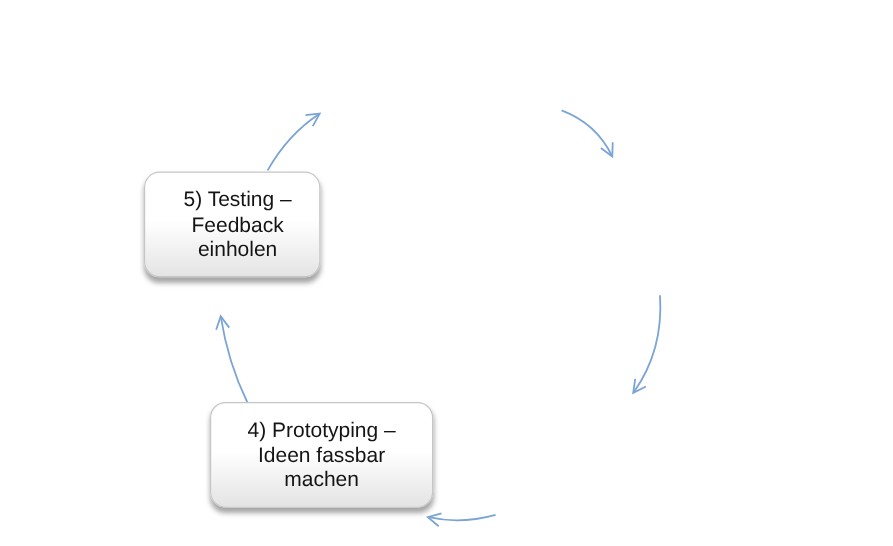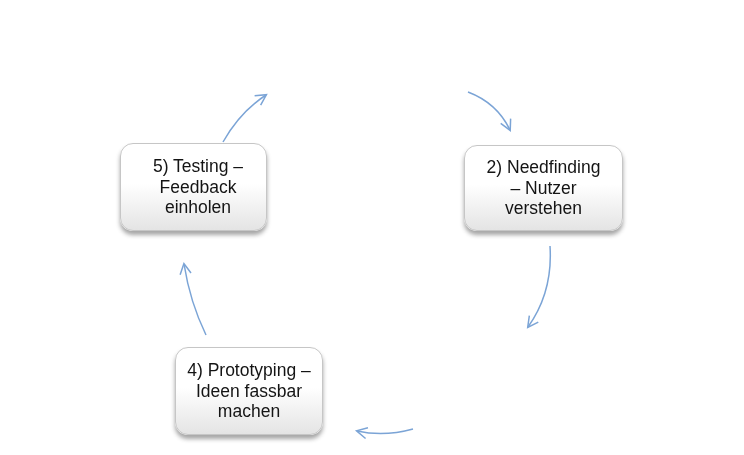--- a/index.html
+++ b/index.html
@@ -27,21 +27,21 @@
     box-shadow:0 4px 4px rgba(70,70,70,0.48);
     display:flex;align-items:center;justify-content:center;
     text-align:center;color:var(--text-color);
     font-size:17.5px;line-height:1.18;
     padding:4px 6px;
   }
   .node .label{white-space:pre-line;}
   .n1{left:277px;top:13px;width:180px;height:88px;}
   .n2{left:464px;top:145px;width:159px;height:86px;}
   .n3{left:405px;top:348px;width:142px;height:86px;}
-  .n4{left:175px;top:347px;width:148px;height:88px;}
+  .n4{left:175px;top:335px;width:186px;height:88px;}
   .n5{left:120px;top:143px;width:147px;height:88px;padding-left:15px;}
 </style>
 </head>
 <body>
 
 <div class="canvas">
 
   <svg class="arrow-layer" width="744" height="455" viewBox="0 0 744 455" xmlns="http://www.w3.org/2000/svg">
     <defs>
       <marker id="ah" markerUnits="userSpaceOnUse" markerWidth="18" markerHeight="16" refX="11" refY="7.5" orient="auto">
@@ -49,25 +49,20 @@
       </marker>
     </defs>
     <path class="arrow" d="M 468,92 Q 497,103 510,130" marker-end="url(#ah)"></path>
     <path class="arrow" d="M 550,246 Q 553,292 528,327" marker-end="url(#ah)"></path>
     <path class="arrow" d="M 413,429 Q 384,437 357,431" marker-end="url(#ah)"></path>
     <path class="arrow" d="M 206,335 Q 190,302 184,264" marker-end="url(#ah)"></path>
     <path class="arrow" d="M 223,142 Q 240,112 266,95" marker-end="url(#ah)"></path>
   </svg>
 
 
-  <div class="node n2">
-    <span class="label">2) Needfinding
-– Nutzer
-verstehen</span>
-  </div>
 
 
   <div class="node n4">
     <span class="label">4) Prototyping –
 Ideen fassbar
 machen</span>
   </div>
 
   <div class="node n5">
     <span class="label">5) Testing –

